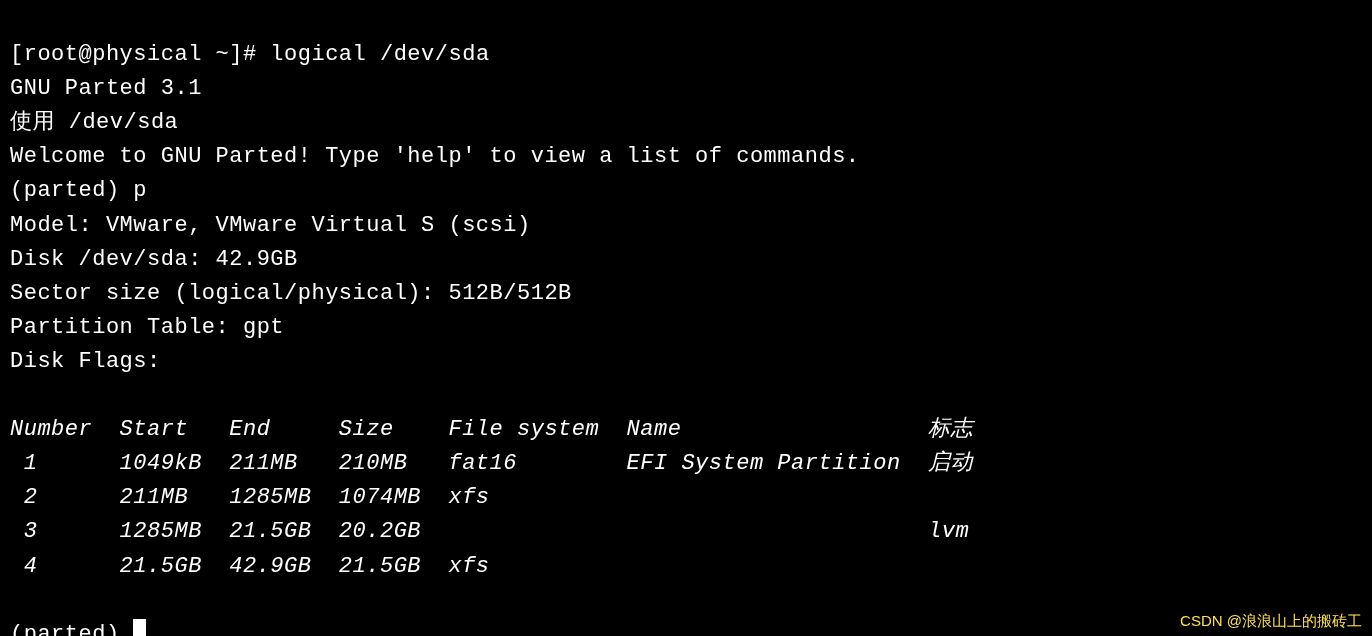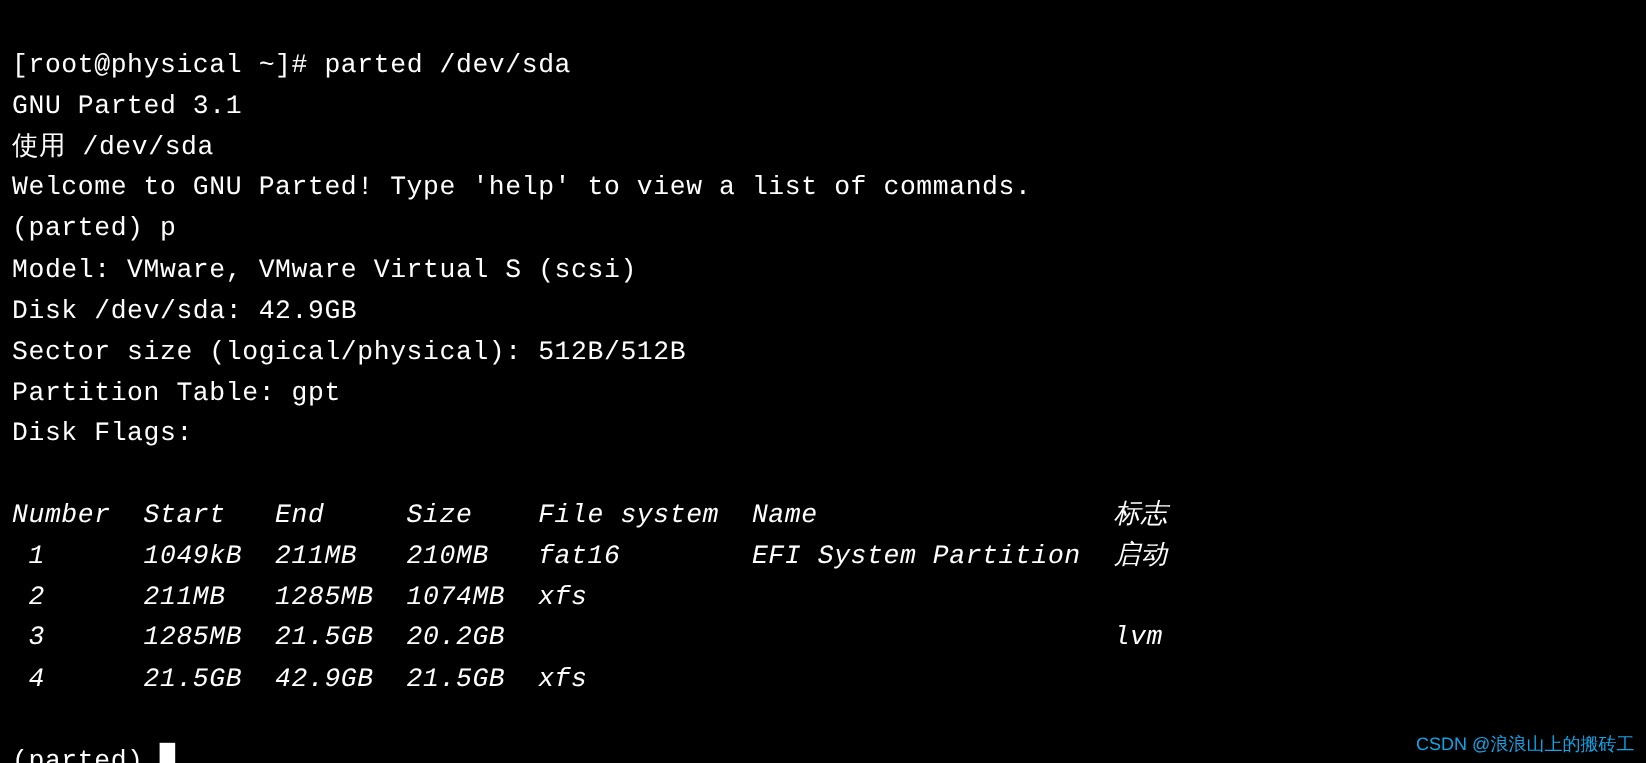--- a/index.html
+++ b/index.html
@@ -40,28 +40,28 @@
     }
     .table-header, .table-row {
       display: block;
       font-style: italic;
     }
     .watermark {
       position: absolute;
       bottom: 4px;
       right: 10px;
       font-size: 15px;
-      color: #0ea5e9;
+      color: #fde047;
       font-family: Arial, sans-serif;
       letter-spacing: 0;
     }
   </style>
 </head>
 <body>
 
 <div class="terminal">
-<span class="prompt-line"><span>[root@physical ~]# </span><span>parted /dev/sda</span></span>
+<span class="prompt-line"><span>[root@physical ~]# </span><span>logical /dev/sda</span></span>
 <span class="info-line">GNU Parted 3.1</span><span class="info-line">使用 /dev/sda</span><span class="info-line">Welcome to GNU Parted! Type 'help' to view a list of commands.</span><span class="info-line">(parted) p</span><span class="info-line">Model: VMware, VMware Virtual S (scsi)</span><span class="info-line">Disk /dev/sda: 42.9GB</span><span class="info-line">Sector size (logical/physical): 512B/512B</span><span class="info-line">Partition Table: gpt</span><span class="info-line">Disk Flags: </span>
 <span class="table-header">Number  Start   End     Size    File system  Name                  标志</span><span class="table-row"> 1      1049kB  211MB   210MB   fat16        EFI System Partition  启动</span><span class="table-row"> 2      211MB   1285MB  1074MB  xfs</span><span class="table-row"> 3      1285MB  21.5GB  20.2GB                                     lvm</span><span class="table-row"> 4      21.5GB  42.9GB  21.5GB  xfs</span>
 <span>(parted) </span><span class="cursor"></span>
 </div>
 
 <div class="watermark">CSDN @浪浪山上的搬砖工</div>
 
 </body></html>

